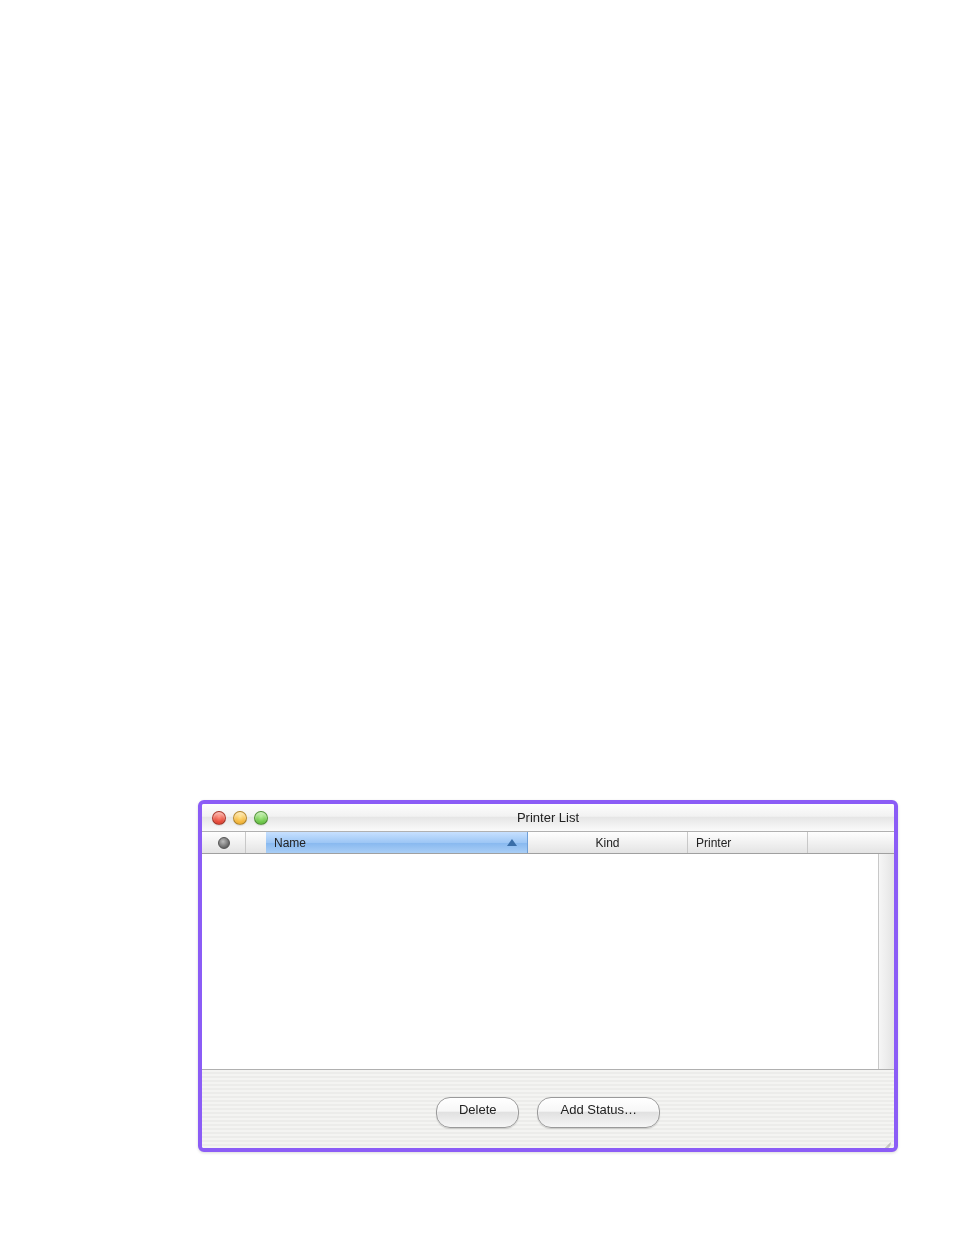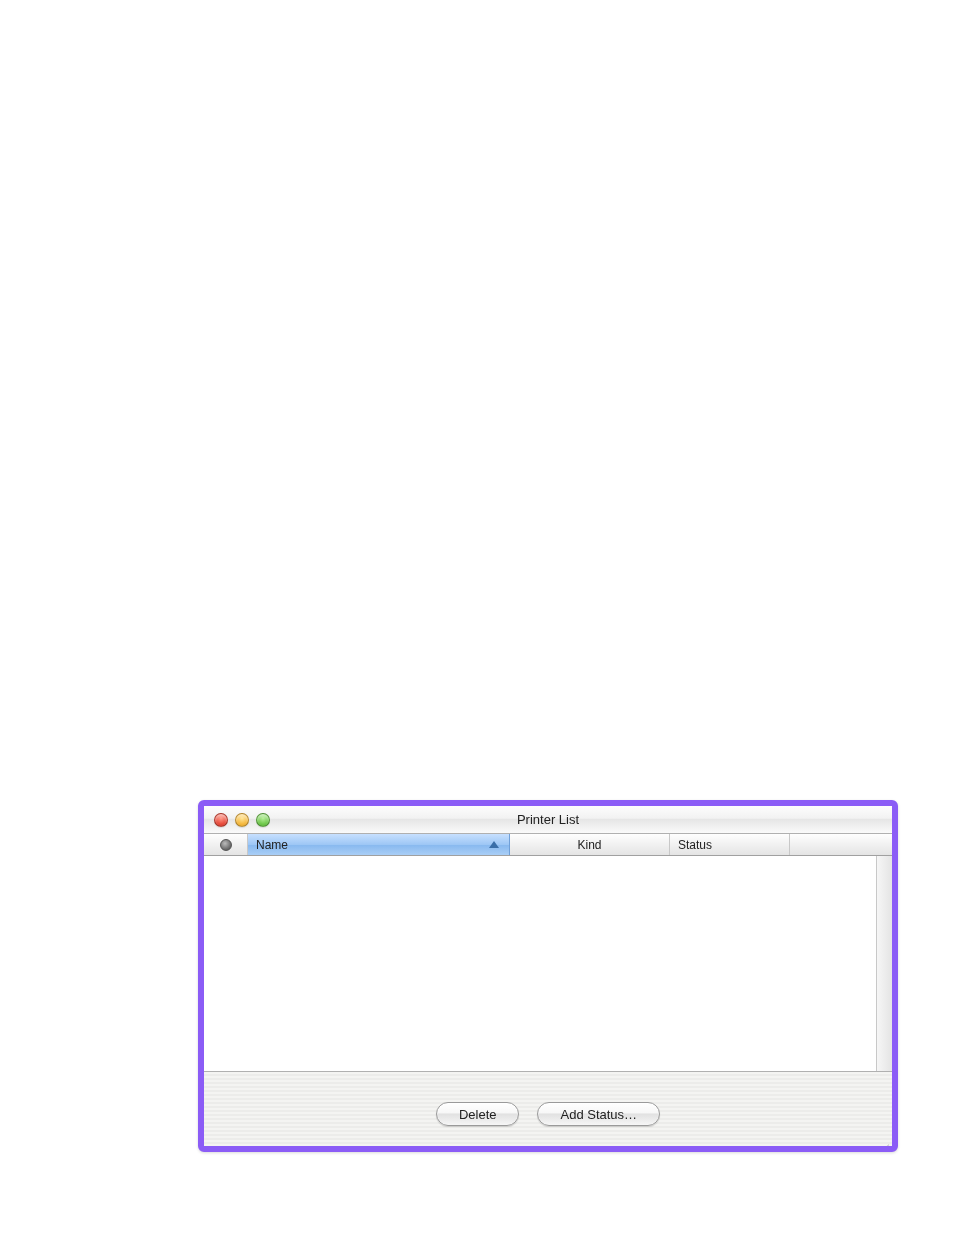--- a/index.html
+++ b/index.html
@@ -9,21 +9,21 @@
       width: 954px;
       height: 1235px;
       position: relative;
     }
     .window {
       position: absolute;
       left: 198px;
       top: 800px;
       width: 700px;
       height: 352px;
-      border: 6px solid #8b5cf6;
+      border: 4px solid #8b5cf6;
       border-radius: 6px;
       overflow: hidden;
       box-shadow: 0 1px 3px rgba(0,0,0,0.15);
       background: #ffffff;
     }
     .titlebar {
       height: 28px;
       background: linear-gradient(to bottom, #fdfdfd 0%, #f2f2f2 45%, #e6e6e6 50%, #fafafa 100%);
       border-bottom: 1px solid #b0b0b0;
       display: flex;
@@ -77,21 +77,21 @@
     .col-default-marker {
       width: 44px;
       justify-content: center;
     }
     .default-icon {
       width: 12px; height: 12px;
       border-radius: 50%;
       background: radial-gradient(circle at 40% 35%, #bbb 0%, #666 70%, #444 100%);
       border: 1px solid #555;
     }
-    .col-name { flex: 0 0 262px; }
+    .col-name { flex: 0 0 262px; margin-left: 20px; }
     .col-kind { flex: 0 0 160px; justify-content: center; }
     .col-status { flex: 0 0 120px; }
     .col-spacer { flex: 1; border-right: none; }
     .sort-indicator {
       position: absolute;
       right: 10px;
       width: 0; height: 0;
       border-left: 5px solid transparent;
       border-right: 5px solid transparent;
       border-bottom: 7px solid #3a6ea8;
@@ -109,21 +109,21 @@
       background: repeating-linear-gradient(to bottom, #f4f4f2 0px, #f4f4f2 2px, #ececea 2px, #ececea 4px);
       display: flex;
       align-items: center;
       justify-content: center;
       gap: 18px;
       position: relative;
     }
     .aqua-btn {
       font-size: 13px;
       color: #222;
-      padding: 4px 22px 3px 22px;
+      padding: 4px 22px 10px 22px;
       border-radius: 14px;
       border: 1px solid #9a9a9a;
       background: linear-gradient(to bottom, #ffffff 0%, #f7f7f7 45%, #e1e1e1 50%, #f6f6f6 100%);
       box-shadow: 0 1px 1px rgba(0,0,0,0.15), inset 0 1px 2px rgba(255,255,255,0.9);
       cursor: pointer;
       position: relative;
     }
     .resize-grip {
       position: absolute;
       right: 3px;
@@ -186,21 +186,21 @@
       <div class="default-icon"></div>
     </div>
     <div class="col-header col-name sorted">
       <span>Name</span>
       <span class="sort-indicator"></span>
     </div>
     <div class="col-header col-kind">
       <span>Kind</span>
     </div>
     <div class="col-header col-status">
-      <span>Status</span>
+      <span>Printer</span>
     </div>
     <div class="col-header col-spacer"></div>
   </div>
 
   <div class="list-body">
     <div class="vscroll"></div>
   </div>
 
   <div class="footer">
     <button class="aqua-btn">Delete</button>

